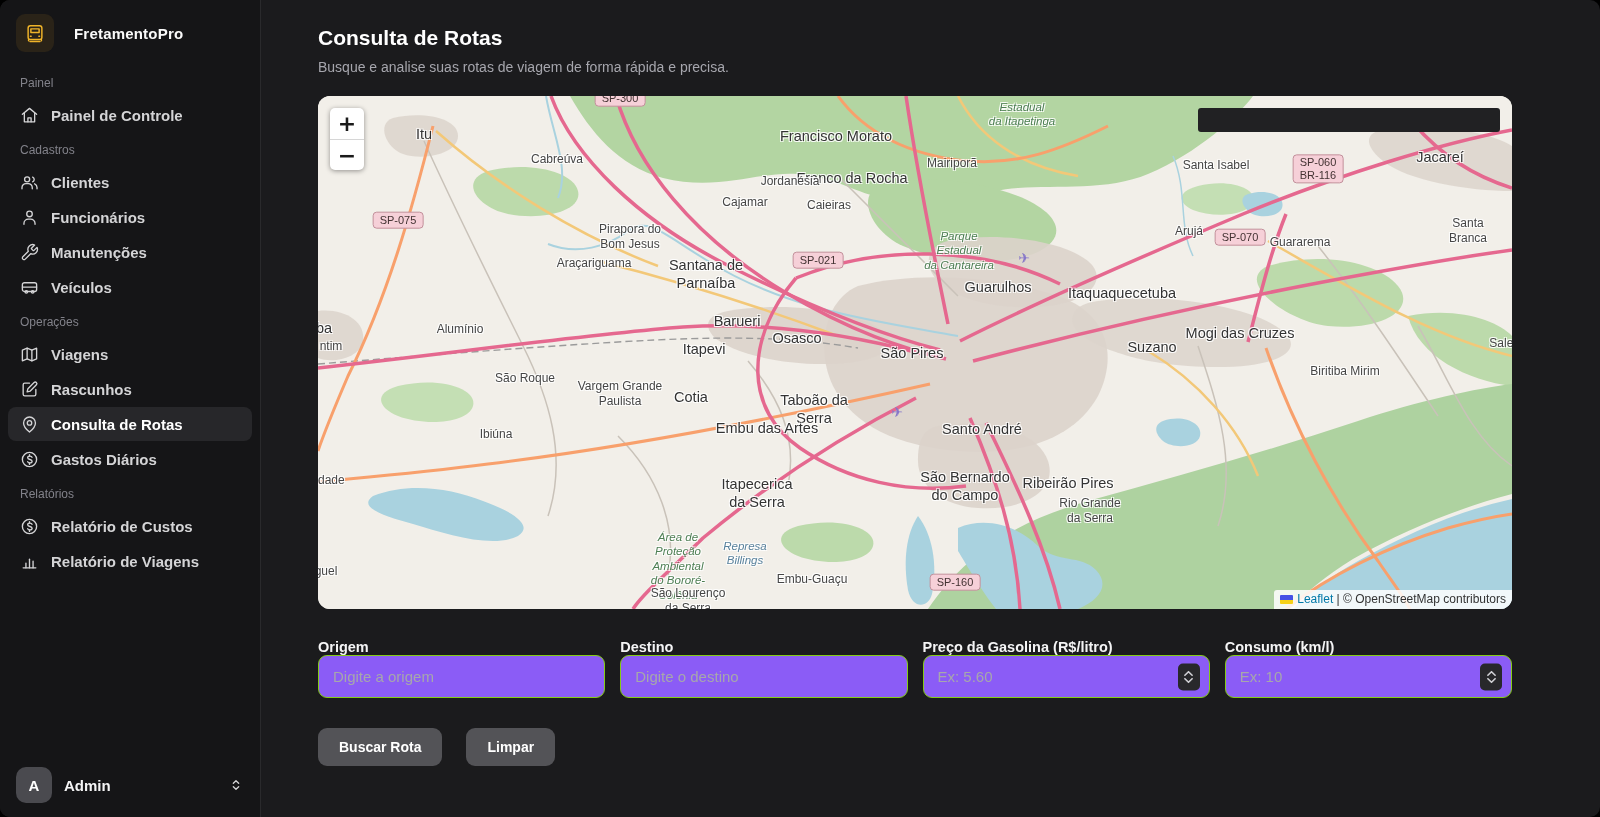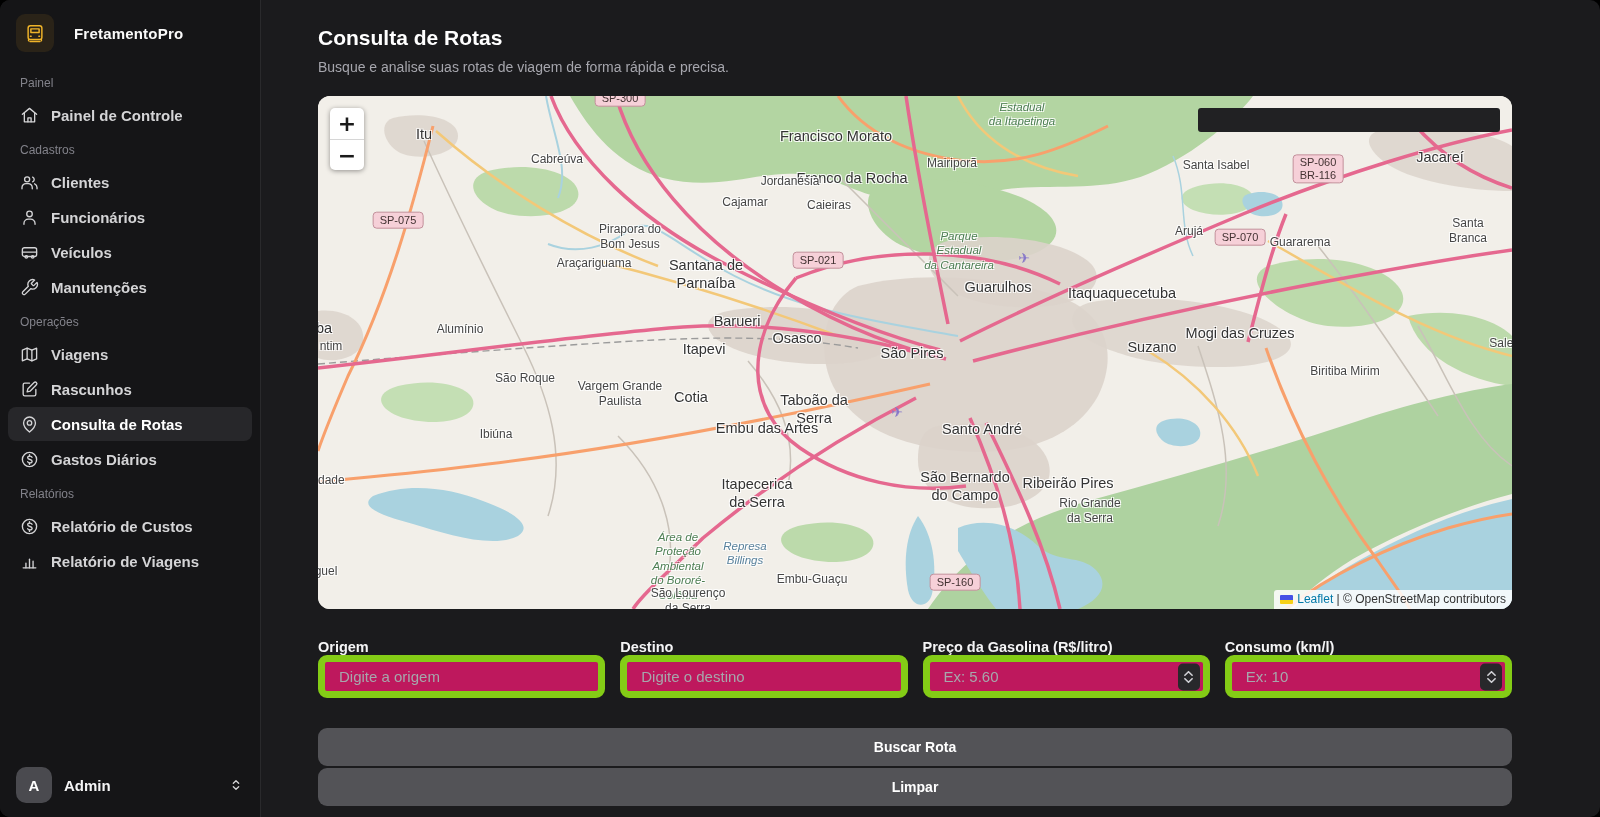--- a/index.html
+++ b/index.html
@@ -45,26 +45,26 @@
   .zoom-btn + .zoom-btn { border-top:1px solid #d6d6d6; }
   .map-top-bar { position:absolute; left:880px; top:12px; width:302px; height:24px; background:#212123; border-radius:3px; }
   .attribution { position:absolute; right:0; bottom:0; background:rgba(255,255,255,.85); font-size:12px; color:#333; padding:2px 6px 3px; display:flex; align-items:center; gap:4px; border-top-left-radius:3px; }
   .ua-flag { width:13px; height:9px; background:linear-gradient(#4550e5 50%, #f7d117 50%); display:inline-block; border-radius:1px; }
   .leaflet-link { color:#0078a8; text-decoration:none; cursor:pointer; }
 
   
   .form-grid { display:grid; grid-template-columns:repeat(4,1fr); gap:15px; margin-top:30px; }
   .field label { display:block; color:#f4f4f5; font-size:14.5px; font-weight:700; margin-bottom:0; }
   .input-wrap { position:relative; }
-  .field input { width:100%; height:43px; background:#be185d; border:7px solid #84cc16; border-radius:9px; color:#f4f4f5; font-size:15px; padding:0 14px; font-family:"Liberation Sans", sans-serif; outline:none; }
+  .field input { width:100%; height:43px; background:#8b5cf6; border:1px solid #84cc16; border-radius:9px; color:#f4f4f5; font-size:15px; padding:0 14px; font-family:"Liberation Sans", sans-serif; outline:none; }
   .field input::placeholder { color:#a7a7ac; }
   .field input.has-spin { padding-right:44px; }
   .spinner { position:absolute; right:10px; top:50%; transform:translateY(-50%); width:22px; height:27px; background:#28282b; border-radius:5px; display:flex; flex-direction:column; align-items:center; justify-content:center; gap:1px; cursor:pointer; }
   .spinner svg { stroke:#cfcfd4; }
-  .btn-row { display:flex; gap:2px; margin-top:30px;flex-direction:column; }
+  .btn-row { display:flex; gap:24px; margin-top:30px; }
   .btn { height:38px; background:#535357; border:none; border-radius:9px; color:#fff; font-size:14px; font-weight:700; padding:0 21px; cursor:pointer; font-family:"Liberation Sans", sans-serif; }
 </style>
 </head>
 <body>
 
 <div class="app">
 
   <aside class="sidebar">
     <div class="logo-row">
       <span class="logo-tile">
@@ -109,35 +109,35 @@
             <svg width="19" height="19" viewBox="0 0 24 24" fill="none" stroke-width="1.7" stroke-linecap="round" stroke-linejoin="round">
               <circle cx="12" cy="7.5" r="3.5"></circle>
               <path d="M5 20.5v-1a5.5 5.5 0 0 1 5.5-5.5h3A5.5 5.5 0 0 1 19 19.5v1"></path>
             </svg>
           </span>
         <span>Funcionários</span>
       </div>
       <div class="nav-item">
         <span class="nav-icon">
             <svg width="19" height="19" viewBox="0 0 24 24" fill="none" stroke-width="1.7" stroke-linecap="round" stroke-linejoin="round">
+              <path d="M14.7 6.3a1 1 0 0 0 0 1.4l1.6 1.6a1 1 0 0 0 1.4 0l3.77-3.77a6 6 0 0 1-7.94 7.94l-6.91 6.91a2.12 2.12 0 0 1-3-3l6.91-6.91a6 6 0 0 1 7.94-7.94l-3.76 3.76z"></path>
+            </svg>
+          </span>
+        <span>Manutenções</span>
+      </div>
+      <div class="nav-item">
+        <span class="nav-icon">
+            <svg width="19" height="19" viewBox="0 0 24 24" fill="none" stroke-width="1.7" stroke-linecap="round" stroke-linejoin="round">
               <rect x="3" y="6" width="18" height="11" rx="2.5"></rect>
               <path d="M3 11.5h18"></path>
               <circle cx="8" cy="17.5" r="1.6"></circle>
               <circle cx="16" cy="17.5" r="1.6"></circle>
             </svg>
           </span>
         <span>Veículos</span>
-      </div>
-      <div class="nav-item">
-        <span class="nav-icon">
-            <svg width="19" height="19" viewBox="0 0 24 24" fill="none" stroke-width="1.7" stroke-linecap="round" stroke-linejoin="round">
-              <path d="M14.7 6.3a1 1 0 0 0 0 1.4l1.6 1.6a1 1 0 0 0 1.4 0l3.77-3.77a6 6 0 0 1-7.94 7.94l-6.91 6.91a2.12 2.12 0 0 1-3-3l6.91-6.91a6 6 0 0 1 7.94-7.94l-3.76 3.76z"></path>
-            </svg>
-          </span>
-        <span>Manutenções</span>
       </div>
 
       <div class="nav-section">Operações</div>
       <div class="nav-item">
         <span class="nav-icon">
             <svg width="19" height="19" viewBox="0 0 24 24" fill="none" stroke-width="1.7" stroke-linecap="round" stroke-linejoin="round">
               <path d="M3 6.5 9 4l6 2.5L21 4v13.5L15 20l-6-2.5L3 20z"></path>
               <path d="M9 4v13.5"></path>
               <path d="M15 6.5V20"></path>
             </svg>

